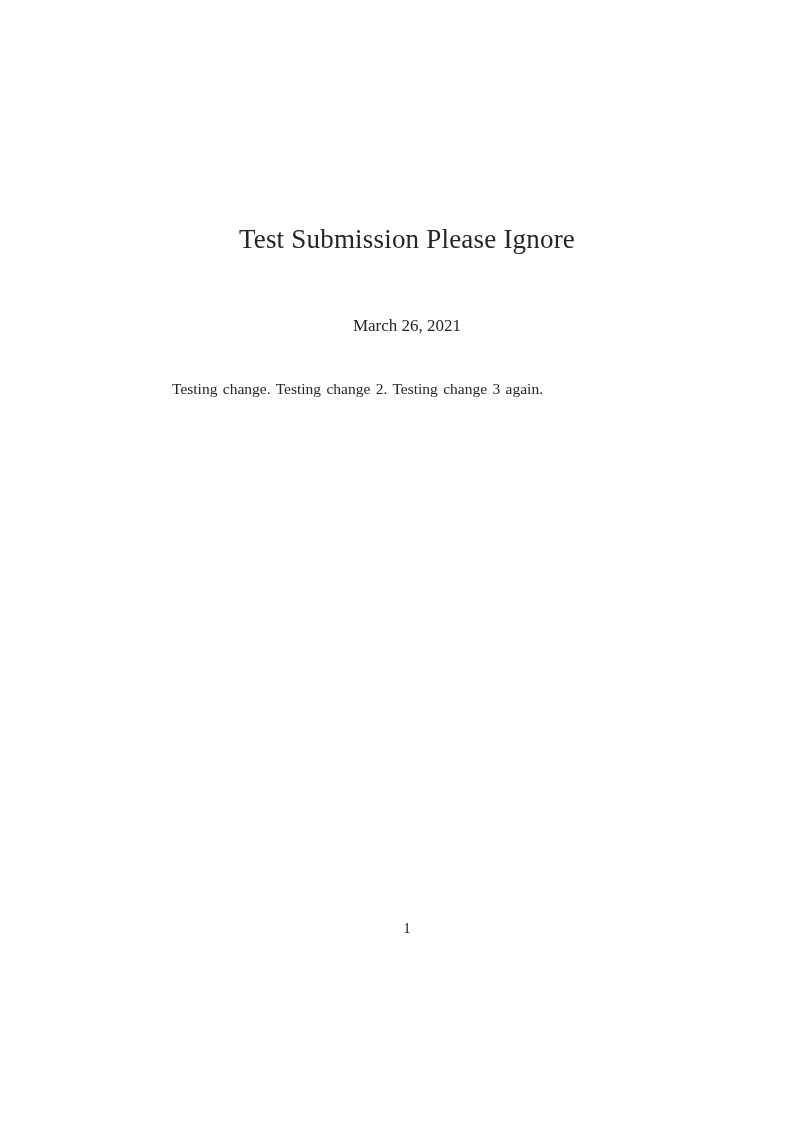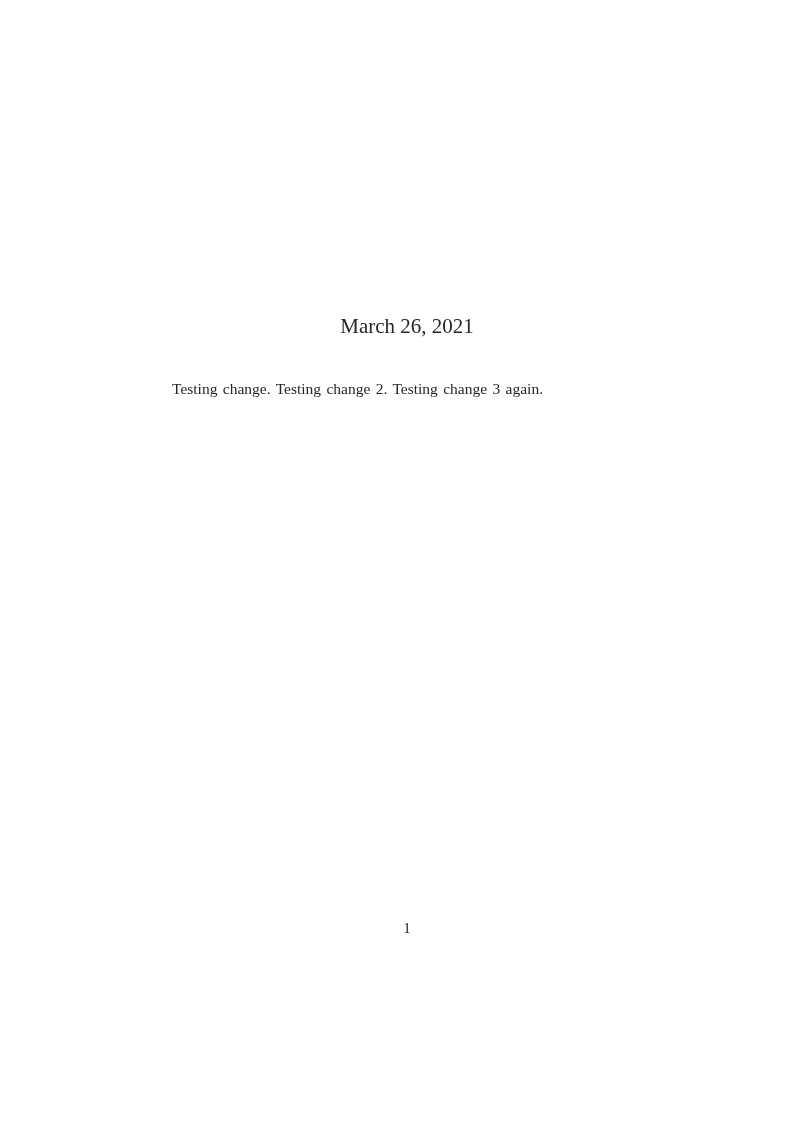--- a/index.html
+++ b/index.html
@@ -26,21 +26,21 @@
     top: 222px;
     text-align: center;
     font-size: 27px;
     line-height: 34px;
     font-weight: 400;
     letter-spacing: 0.2px;
   }
   .doc-date {
     top: 313px;
     text-align: center;
-    font-size: 21px;
+    font-size: 17px;
     line-height: 26px;
     font-weight: 400;
   }
   .doc-body {
     top: 377px;
     padding-left: 152px;
     padding-right: 88px;
     text-align: left;
     font-size: 15.5px;
     line-height: 24px;
@@ -51,20 +51,21 @@
     text-align: center;
     font-size: 15px;
     line-height: 22px;
   }
 </style>
 </head>
 <body>
 
 <div class="page">
 
+  <h1 class="textblock doc-title">Test Submission Please Ignore</h1>
 
   <div class="textblock doc-date">March 26, 2021</div>
 
   <p class="textblock doc-body">Testing change. Testing change 2. Testing change 3 again.</p>
 
   <div class="textblock page-number">1</div>
 
 </div>
 
 </body></html>

